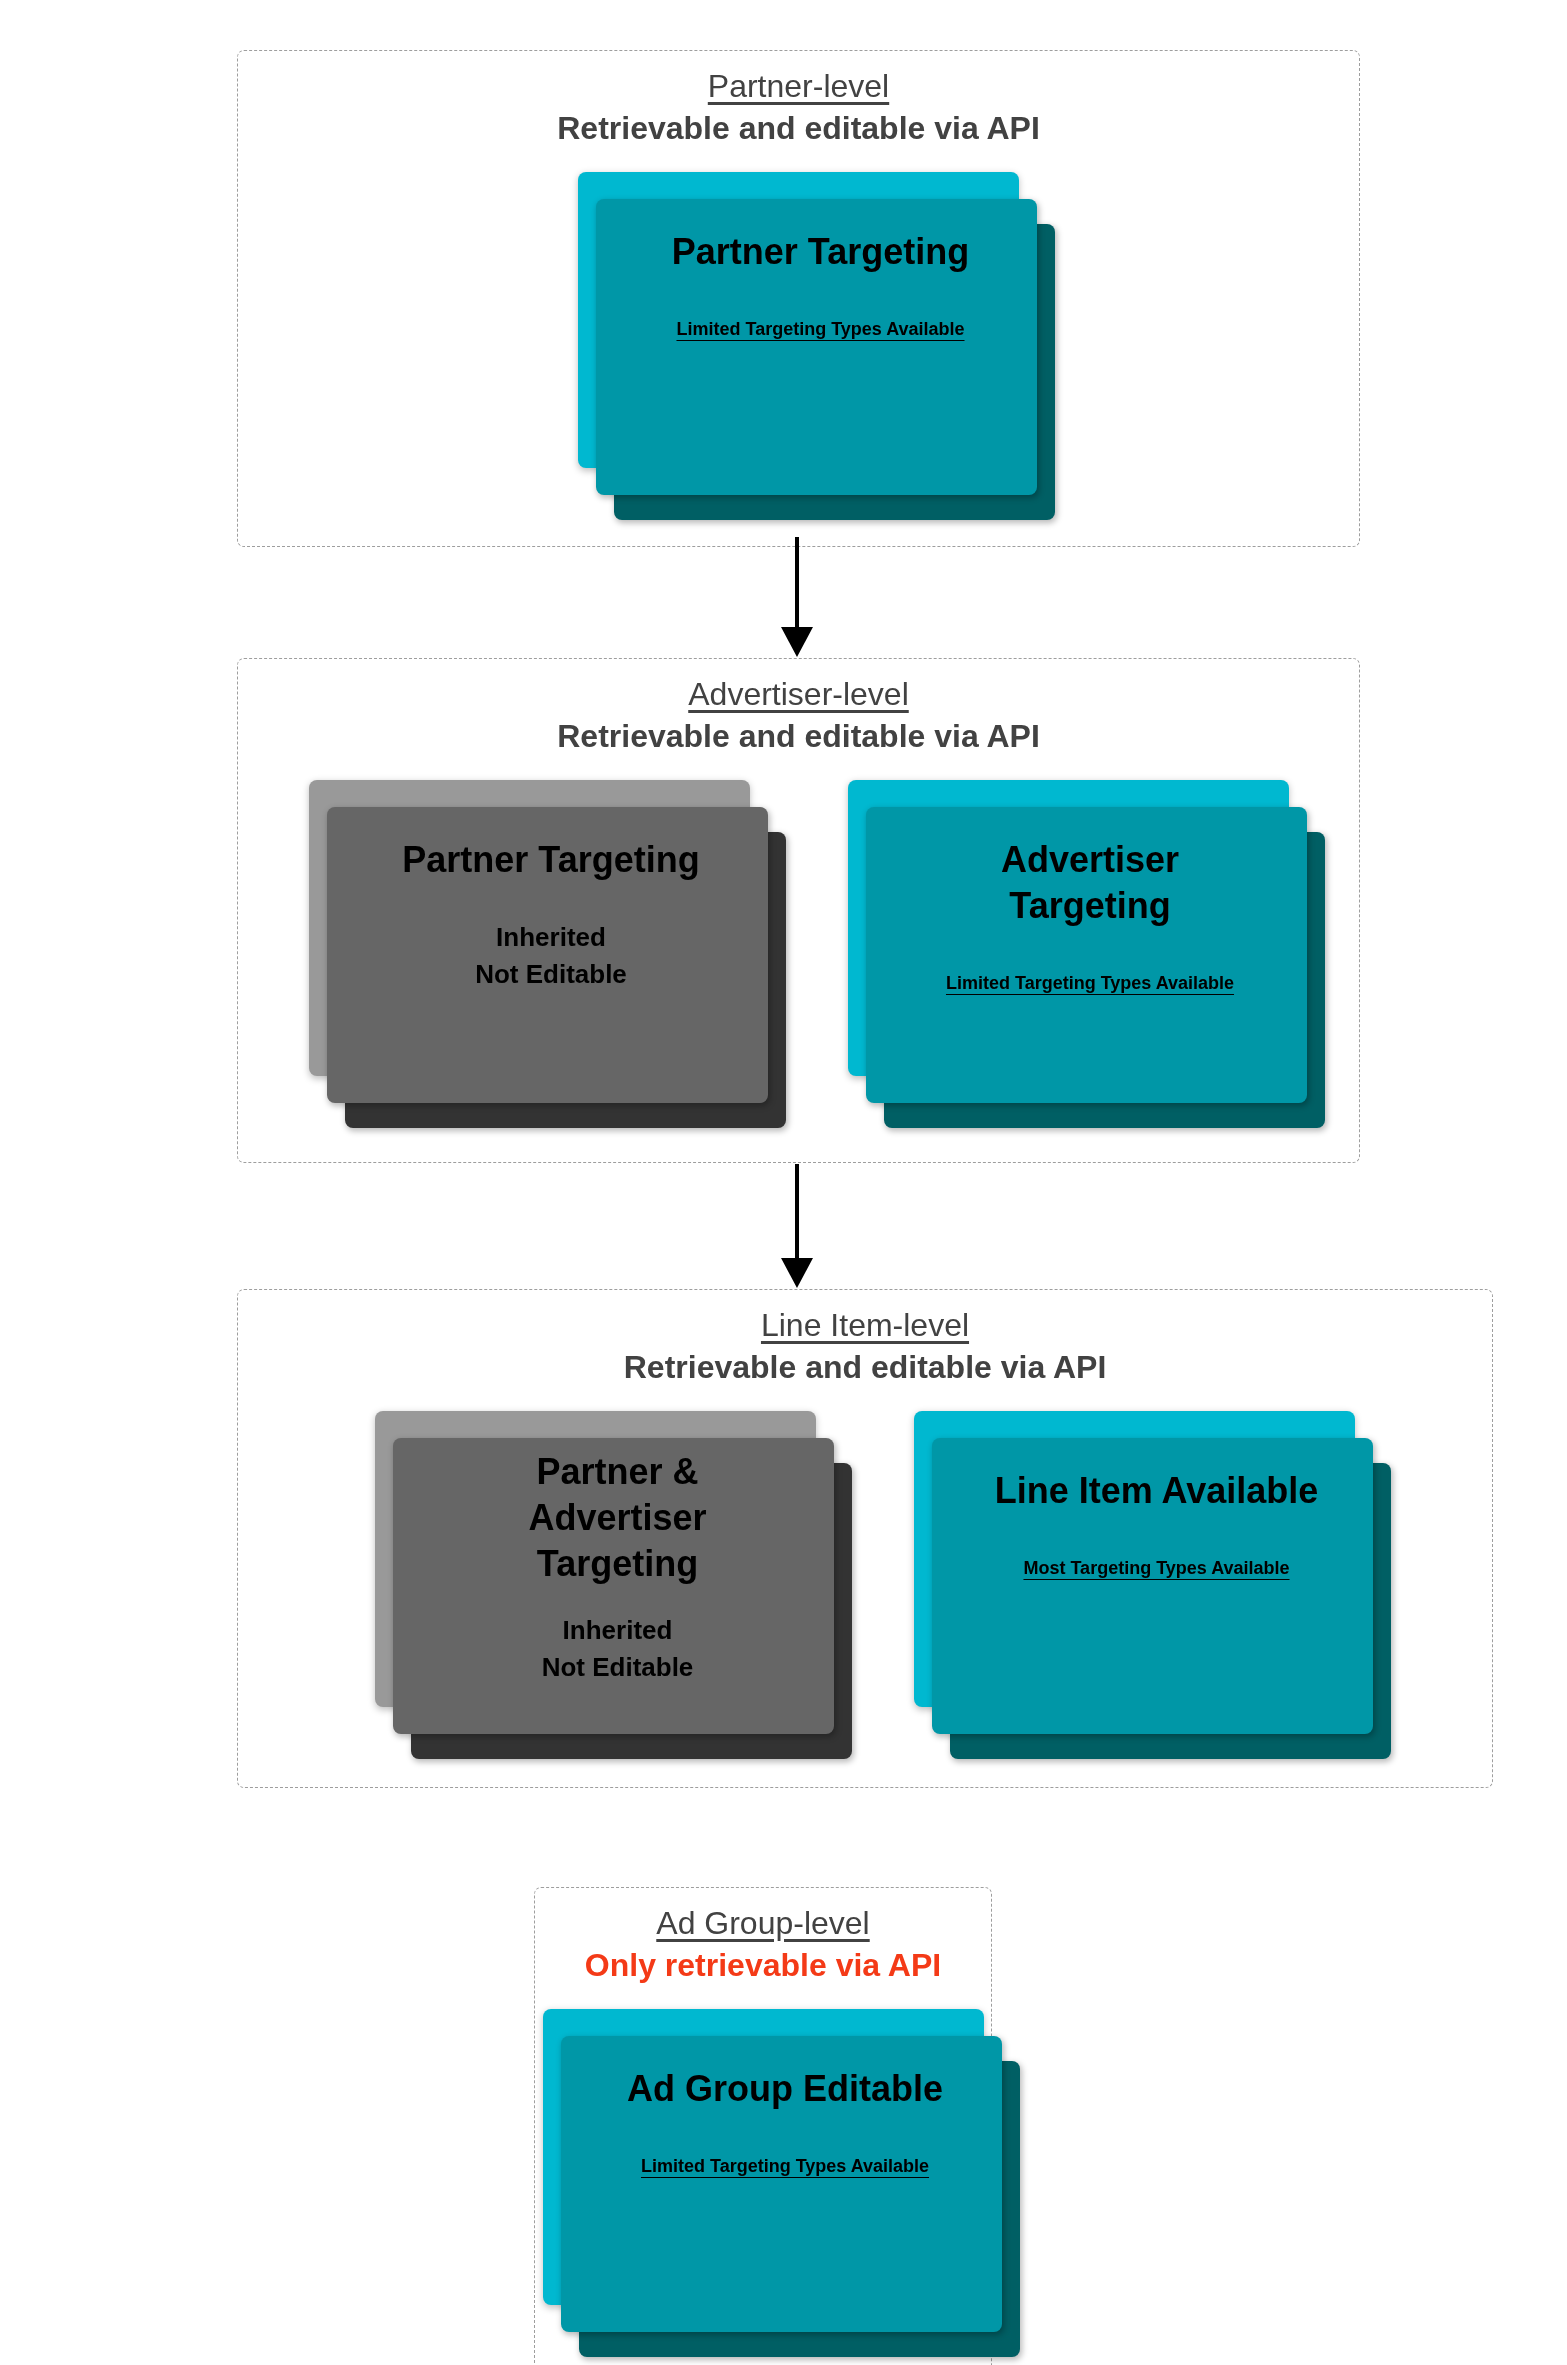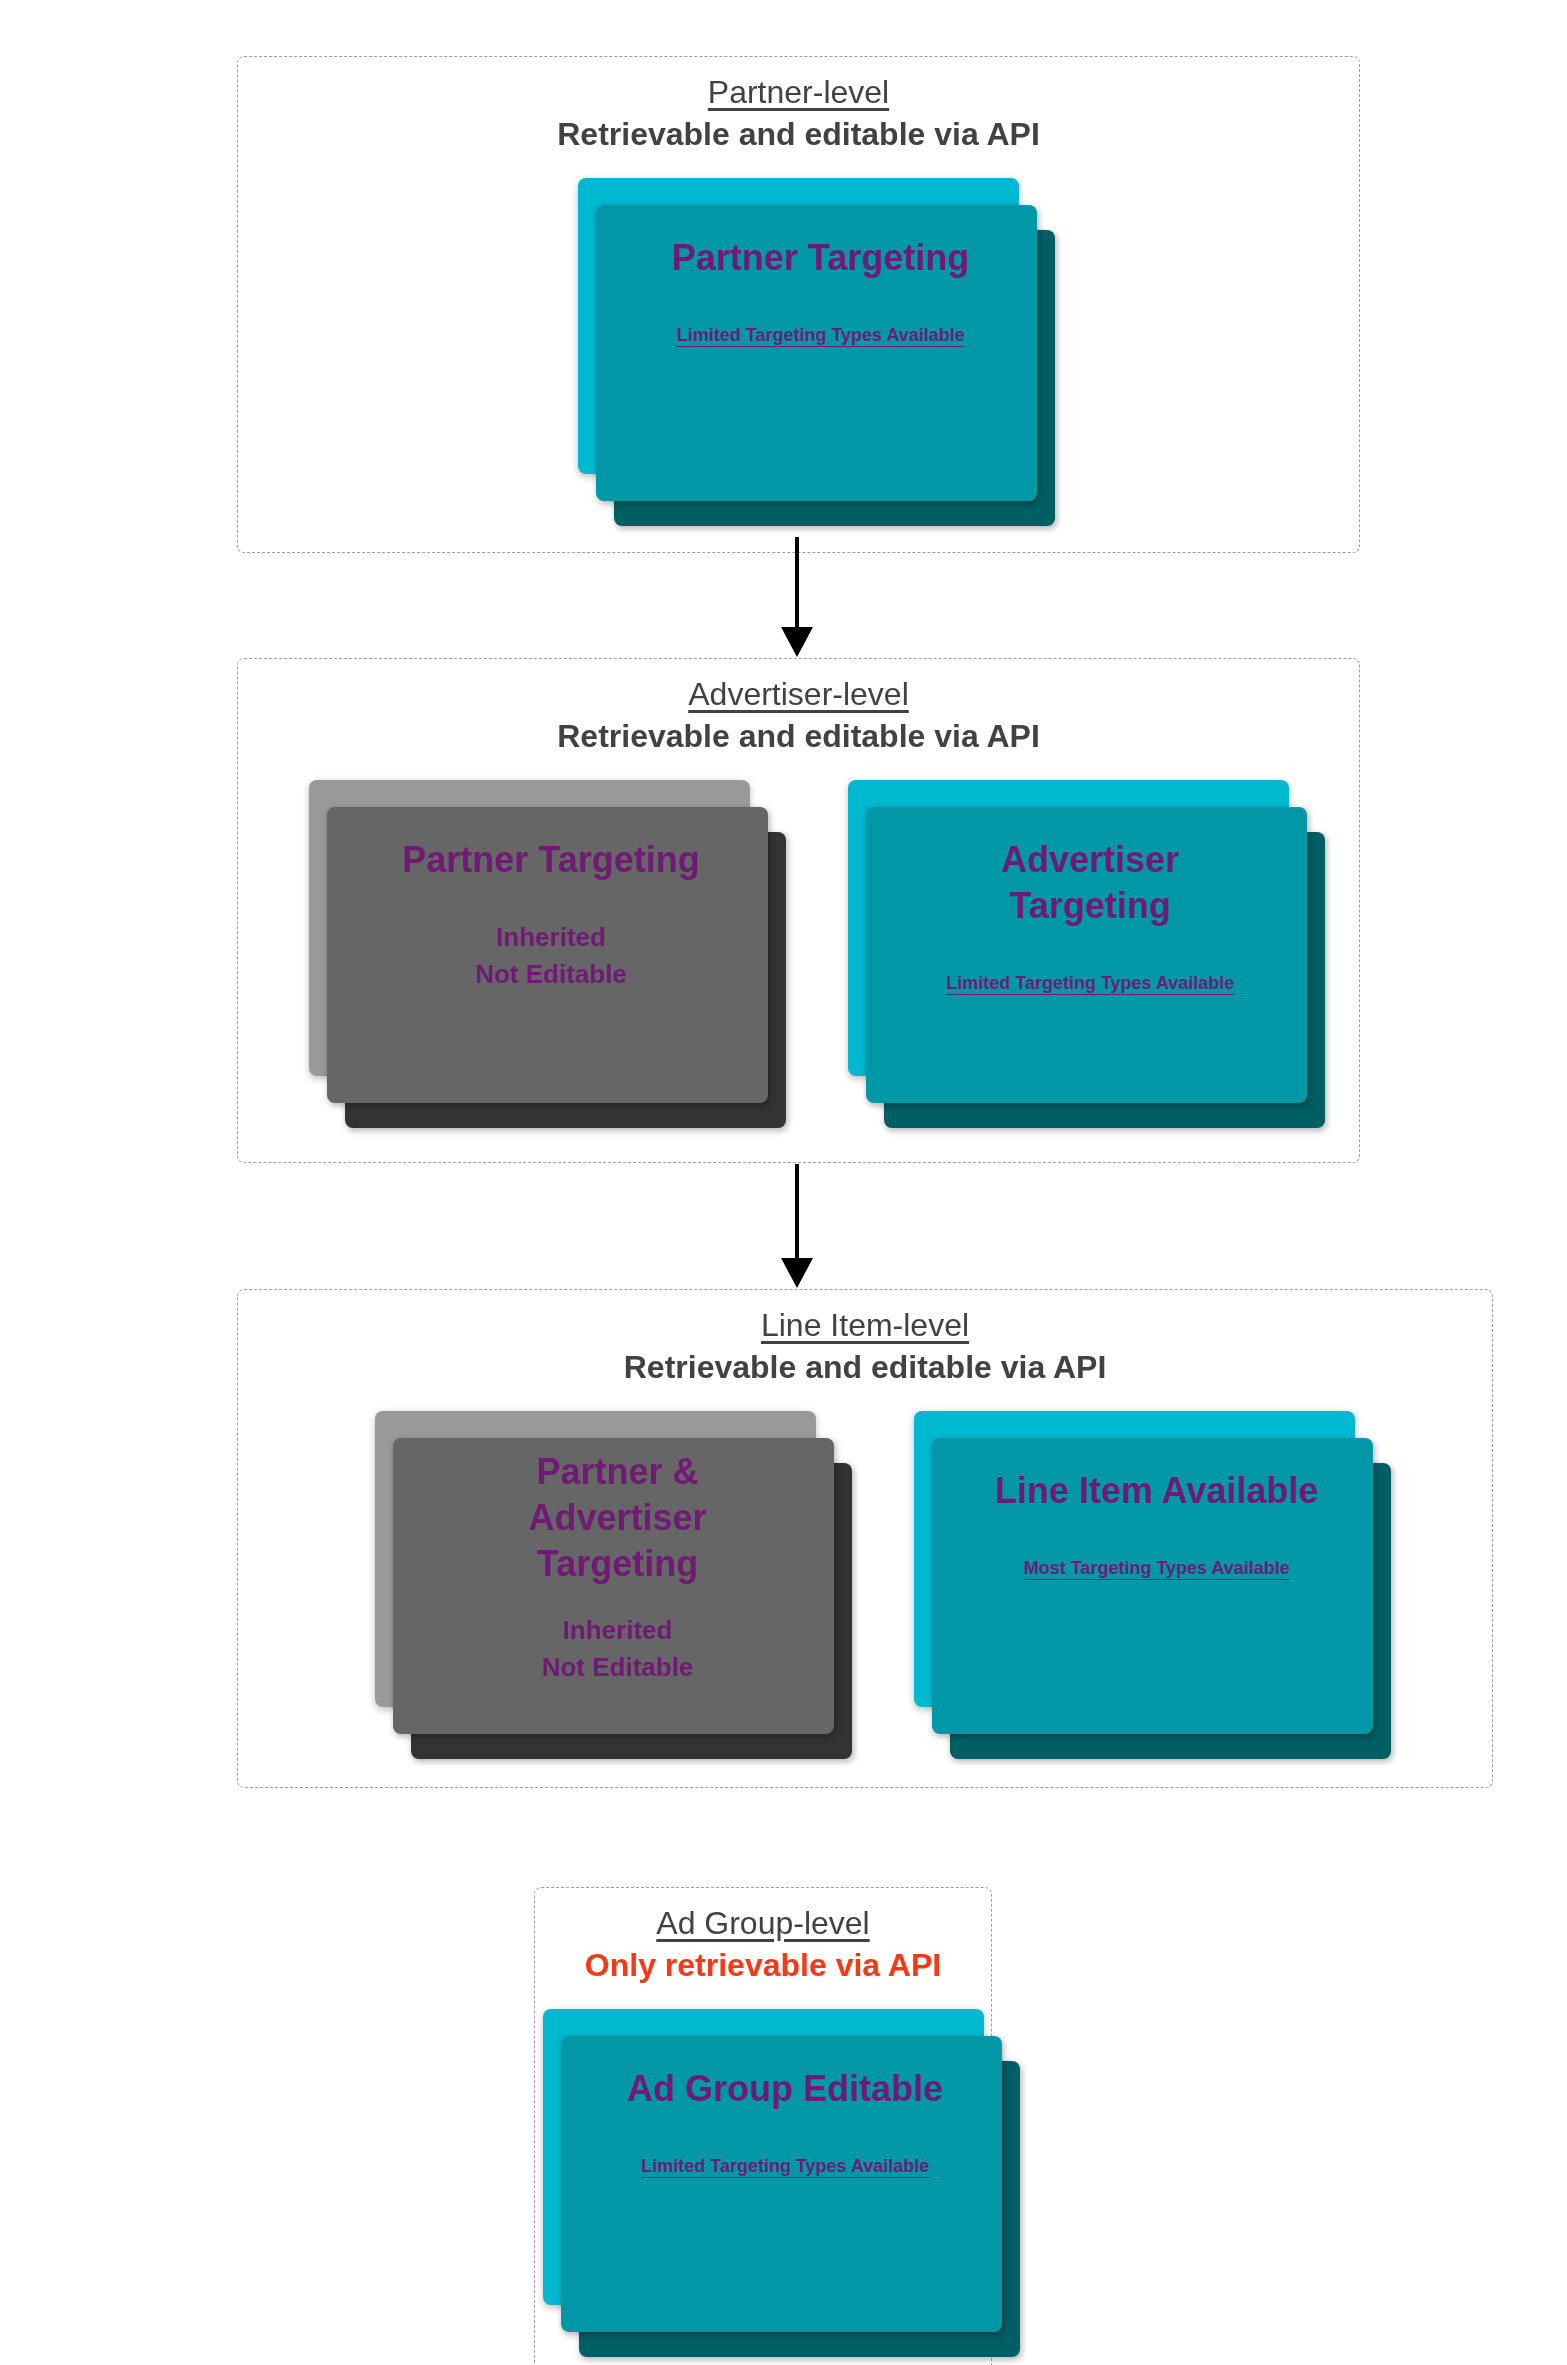--- a/index.html
+++ b/index.html
@@ -34,21 +34,21 @@
   .cards{
     margin-top:23px;
     display:flex;justify-content:center;gap:98px;
   }
 
   
   .card{
     position:relative;z-index:0;
     width:441px;height:296px;box-sizing:border-box;
     border-radius:8px;
-    color:#701a75;
+    color:#000000;
     padding-top:57px;
     box-shadow:0 2.7px 7.1px rgba(0,0,0,0.25);
     padding-left:44px;
   }
   .card::before,.card::after{
     content:"";position:absolute;border-radius:8px;
     width:100%;height:100%;
     box-shadow:1.8px 2.7px 6.3px rgba(0,0,0,0.28);
   }
   .card::before{left:18px;top:27px;z-index:-1;}
@@ -84,21 +84,21 @@
   .arrow{position:absolute;transform:translateX(-50%);display:flex;flex-direction:column;align-items:center;}
   .arrow .shaft{width:4.5px;background:#000000;}
   .arrow .head{
     width:0;height:0;
     border-left:16px solid transparent;
     border-right:16px solid transparent;
     border-top:30px solid #000000;
   }
 
   
-  #level-0{left:237px;top:56px;width:1123px;height:497px;}
+  #level-0{left:237px;top:50px;width:1123px;height:497px;}
   #arrow-0{left:797px;top:537px;} #arrow-0 .shaft{height:90px;}
   #level-1{left:237px;top:658px;width:1123px;height:505px;}
   #arrow-1{left:797px;top:1164px;} #arrow-1 .shaft{height:94px;}
   #level-2{left:237px;top:1289px;width:1256px;height:499px;}
   #level-3{left:534px;top:1872px;width:458px;height:520px;margin-top:15px;}
 </style>
 </head>
 <body>
 
 <div class="canvas">

